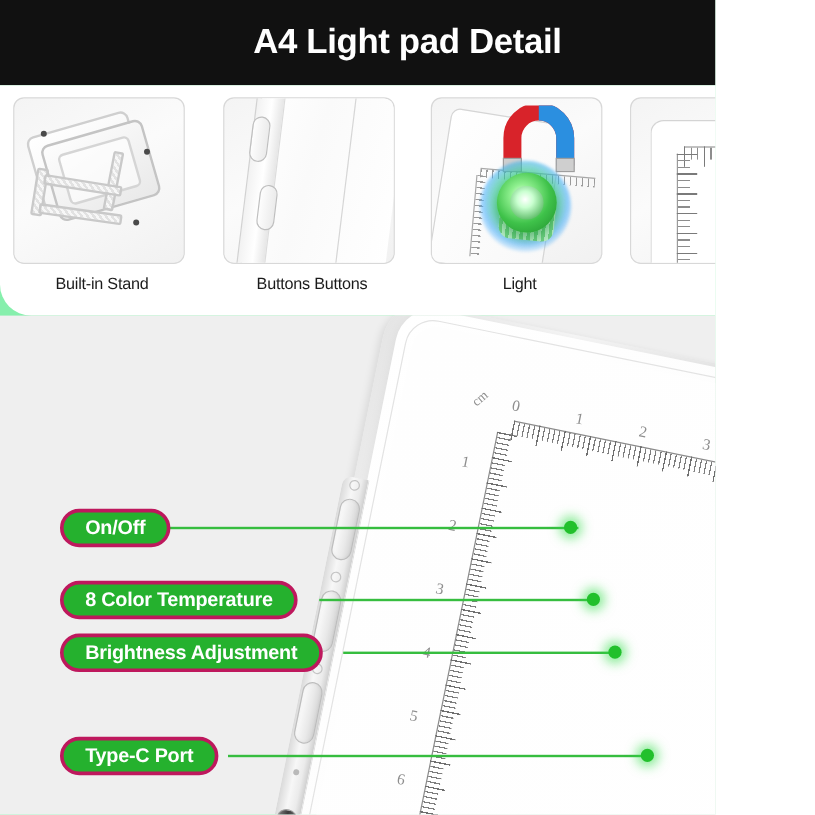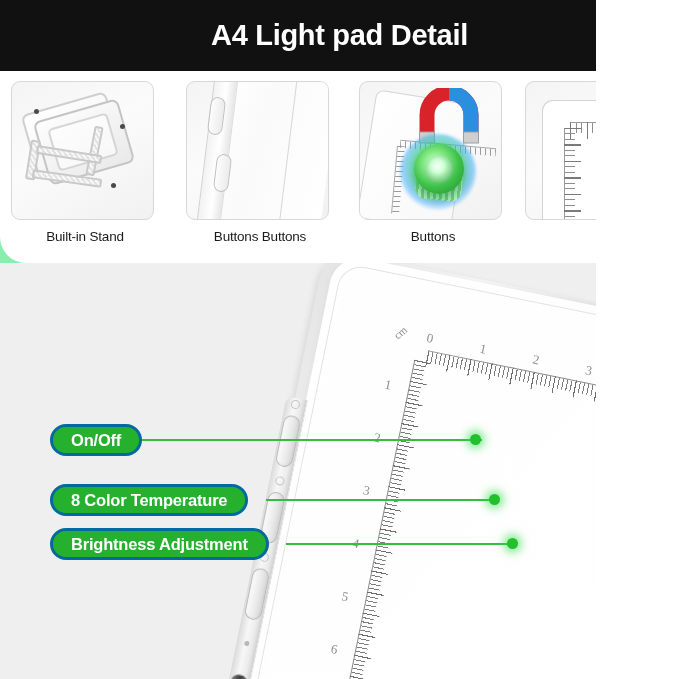--- a/index.html
+++ b/index.html
@@ -336,21 +336,21 @@
     display:flex; align-items:center;
     height:32px;
   }
   .callout-pill {
     position:relative;
     height:32px;
     display:flex; align-items:center;
     padding:0 18px;
     border-radius:16px;
     background:#25b12e;
-    border:3px solid #0369a1;
+    border:3px solid #be185d;
     color:#ffffff;
     font-size:16.5px;
     font-weight:bold;
     letter-spacing:-0.2px;
     white-space:nowrap;
     z-index:3;
   }
   .callout-line {
     position:absolute;
     height:1.6px;
@@ -417,21 +417,21 @@
               <rect x="1.5" y="44" width="15" height="11" fill="#cfcfcf" stroke="#9e9e9e" stroke-width="1"></rect>
               <rect x="45.5" y="44" width="15" height="11" fill="#cfcfcf" stroke="#9e9e9e" stroke-width="1"></rect>
             </svg>
           </div>
           <div class="mag-glow"></div>
           <div class="mag-cyl-base"></div>
           <div class="mag-cyl">
             <div class="mag-cyl-in"></div>
           </div>
         </div>
-        <div class="thumb-label">Buttons</div>
+        <div class="thumb-label">Light</div>
       </div>
 
       <div class="thumb-cell" style="left:525px;">
         <div class="thumb-card">
           <div class="sc-pad"></div>
           <div class="sc-ruler-h"></div>
           <div class="sc-ruler-h-big"></div>
           <div class="sc-ruler-v"></div>
           <div class="sc-ruler-v-big"></div>
         </div>
@@ -493,15 +493,20 @@
       <div class="callout-dot" style="left:439px; top:10px;"></div>
       <div class="callout-pill">8 Color Temperature</div>
     </div>
 
     <div class="callout" style="left:50px; top:265px;">
       <div class="callout-line" style="left:236px; top:15px; width:230px;"></div>
       <div class="callout-dot" style="left:457px; top:10px;"></div>
       <div class="callout-pill">Brightness Adjustment</div>
     </div>
 
+    <div class="callout" style="left:50px; top:351px;">
+      <div class="callout-line" style="left:140px; top:15px; width:352px;"></div>
+      <div class="callout-dot" style="left:484px; top:10px;"></div>
+      <div class="callout-pill">Type-C Port</div>
+    </div>
 
   </div>
 </div>
 
 </body></html>

